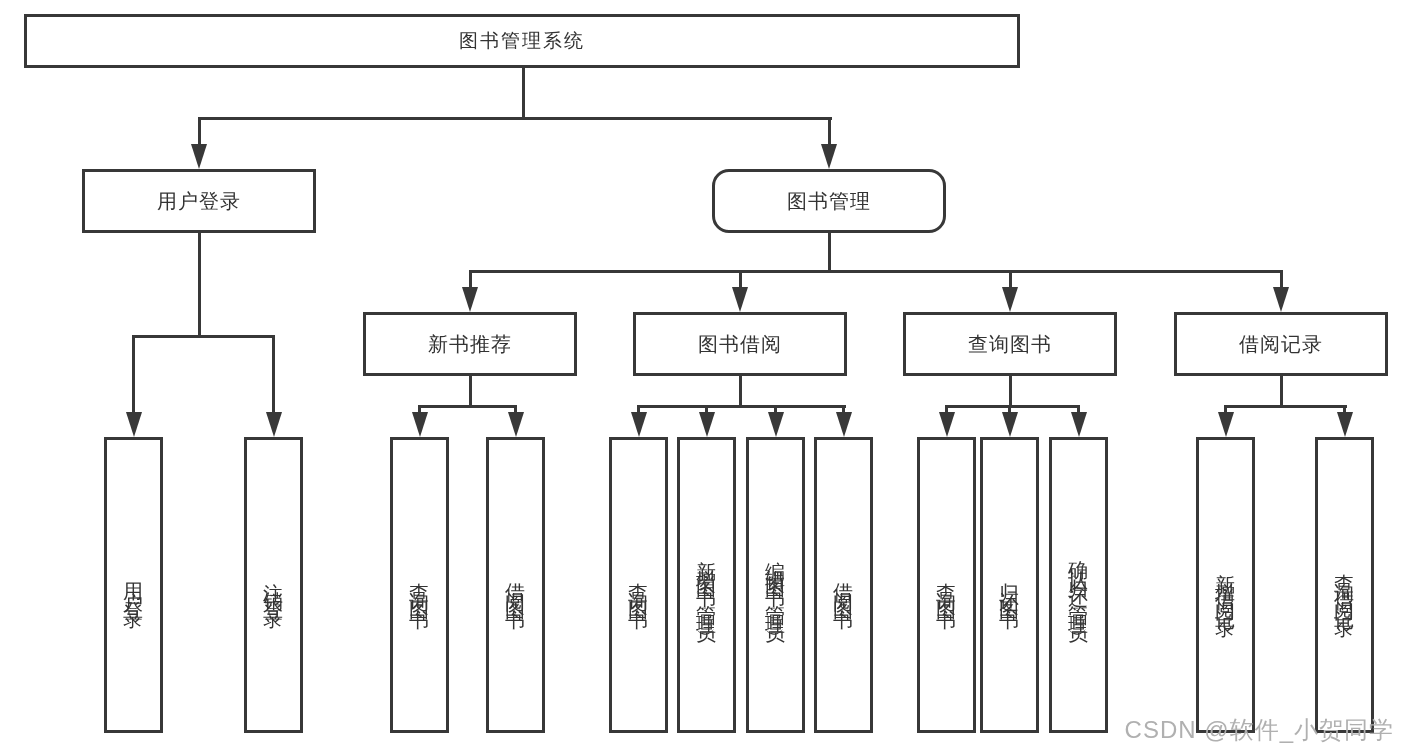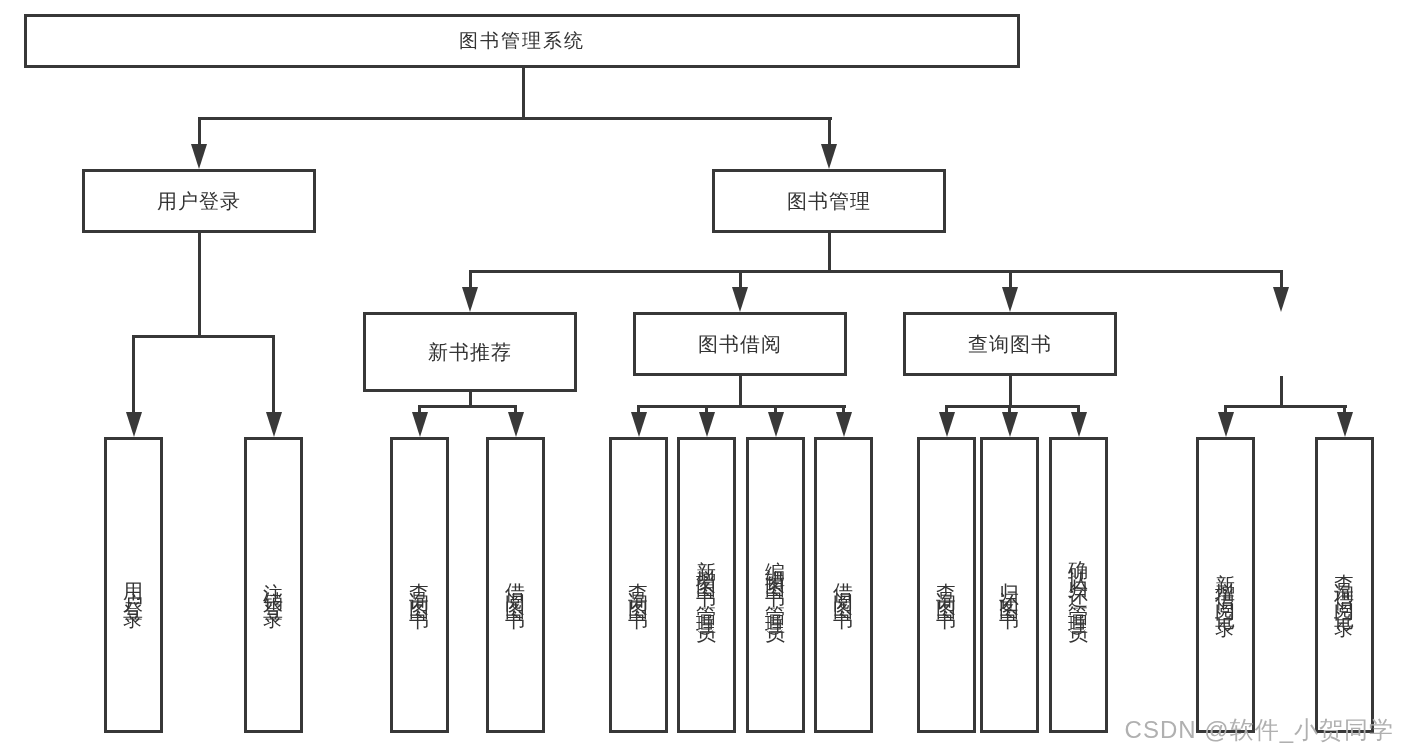--- a/index.html
+++ b/index.html
@@ -91,32 +91,35 @@
   <div class="ln" style="left:1343px;top:406px;width:3px;height:12px;"></div>
   <div class="ah" style="left:1336.5px;top:412px;"></div>
 
   <div class="node" style="left:24px;top:14px;width:996px;height:54px;">
     <span class="lbl-root">图书管理系统</span>
   </div>
 
   <div class="node" style="left:82px;top:169px;width:234px;height:64px;">
     <span class="lbl">用户登录</span>
   </div>
-  <div class="node" style="left:712px;top:169px;width:234px;height:64px;">
+  <div class="node" style="left:712px;top:169px;width:234px;height:64px;border-radius:17px;">
     <span class="lbl">图书管理</span>
   </div>
 
-  <div class="node" style="left:363px;top:312px;width:214px;height:80px;">
+  <div class="node" style="left:363px;top:312px;width:214px;height:64px;">
     <span class="lbl">新书推荐</span>
   </div>
   <div class="node" style="left:633px;top:312px;width:214px;height:64px;">
     <span class="lbl">图书借阅</span>
   </div>
   <div class="node" style="left:903px;top:312px;width:214px;height:64px;">
     <span class="lbl">查询图书</span>
+  </div>
+  <div class="node" style="left:1174px;top:312px;width:214px;height:64px;">
+    <span class="lbl">借阅记录</span>
   </div>
 
   <div class="node" style="left:104px;top:437px;width:59px;height:296px;">
     <span class="lbl-v">用户登录</span>
   </div>
   <div class="node" style="left:244px;top:437px;width:59px;height:296px;">
     <span class="lbl-v">注销登录</span>
   </div>
 
   <div class="node" style="left:390px;top:437px;width:59px;height:296px;">

